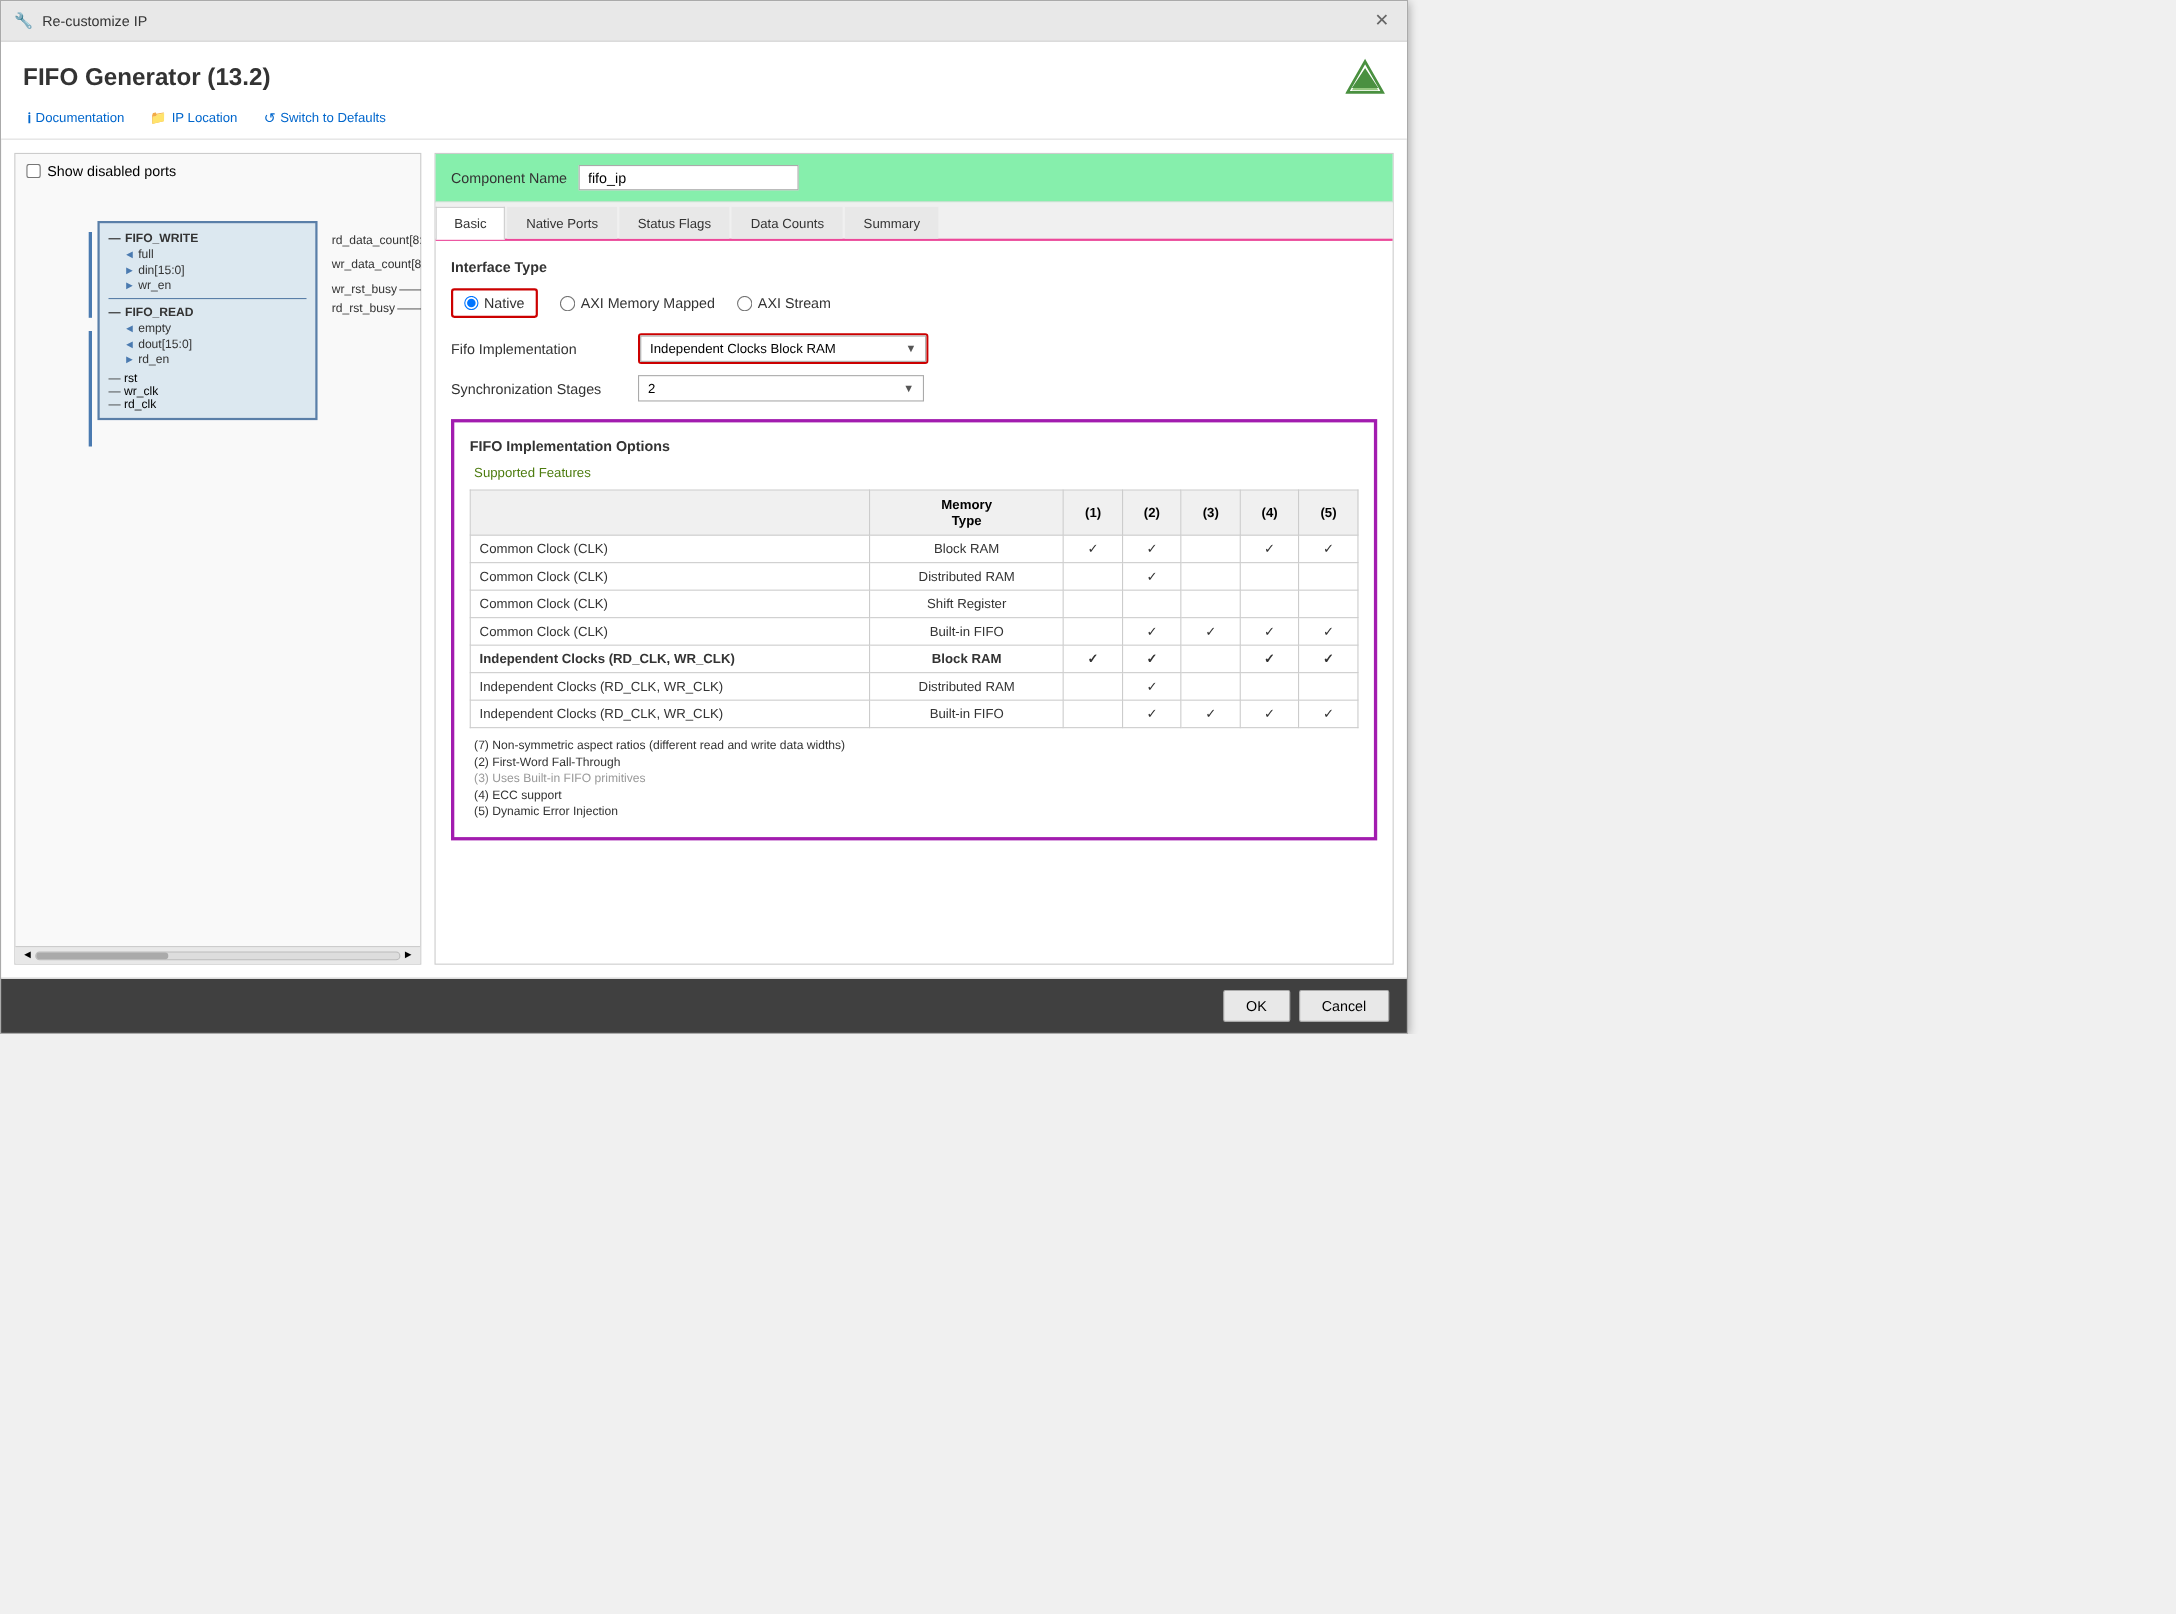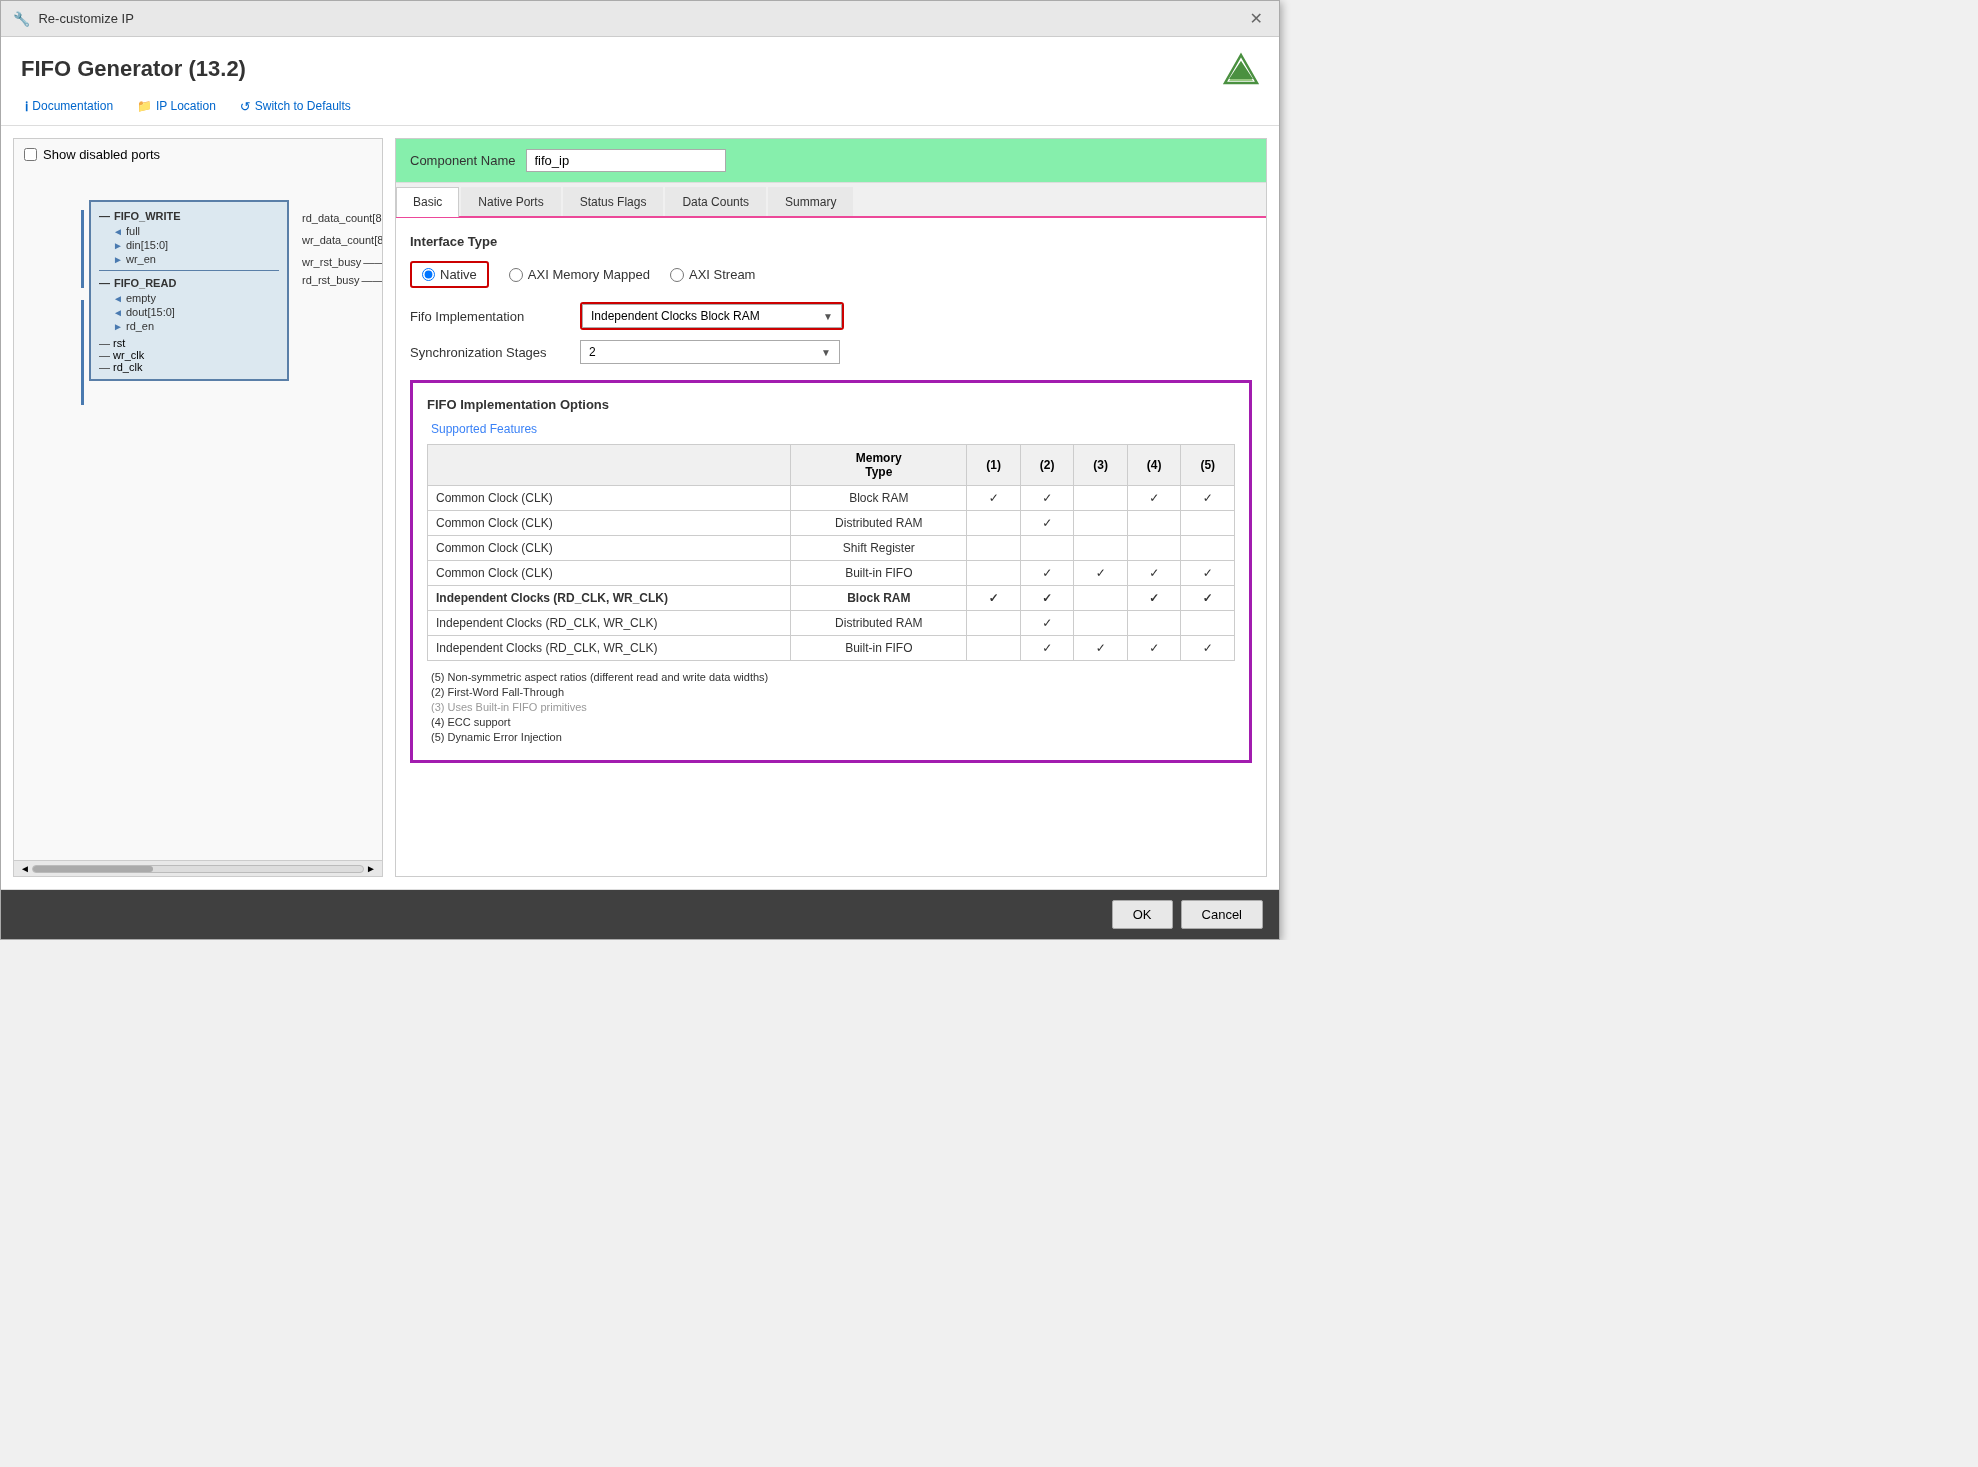--- a/index.html
+++ b/index.html
@@ -270,21 +270,21 @@
     
     .fifo-impl-title {
       font-size: 13px;
       font-weight: bold;
       color: #333;
       margin-bottom: 10px;
     }
     
     .supported-features-title {
       font-size: 12px;
-      color: #3b82f6;
+      color: #4d7c0f;
       margin-bottom: 8px;
       padding-left: 4px;
     }
     
     .features-table {
       width: 100%;
       border-collapse: collapse;
       font-size: 12px;
     }
     
@@ -677,21 +677,21 @@
                   <td></td>
                   <td>✓</td>
                   <td>✓</td>
                   <td>✓</td>
                   <td>✓</td>
                 </tr>
               </tbody>
           </table>
 
           <div class="footnotes" id="footnotes-container">
-          <div class="footnote">(5) Non-symmetric aspect ratios (different read and write data widths)</div>
+          <div class="footnote">(7) Non-symmetric aspect ratios (different read and write data widths)</div>
               <div class="footnote">(2) First-Word Fall-Through</div>
               <div class="footnote grayed">(3) Uses Built-in FIFO primitives</div>
               <div class="footnote">(4) ECC support</div>
               <div class="footnote">(5) Dynamic Error Injection</div>
             </div>
         </div>
 
       </div>
 
     </div>

